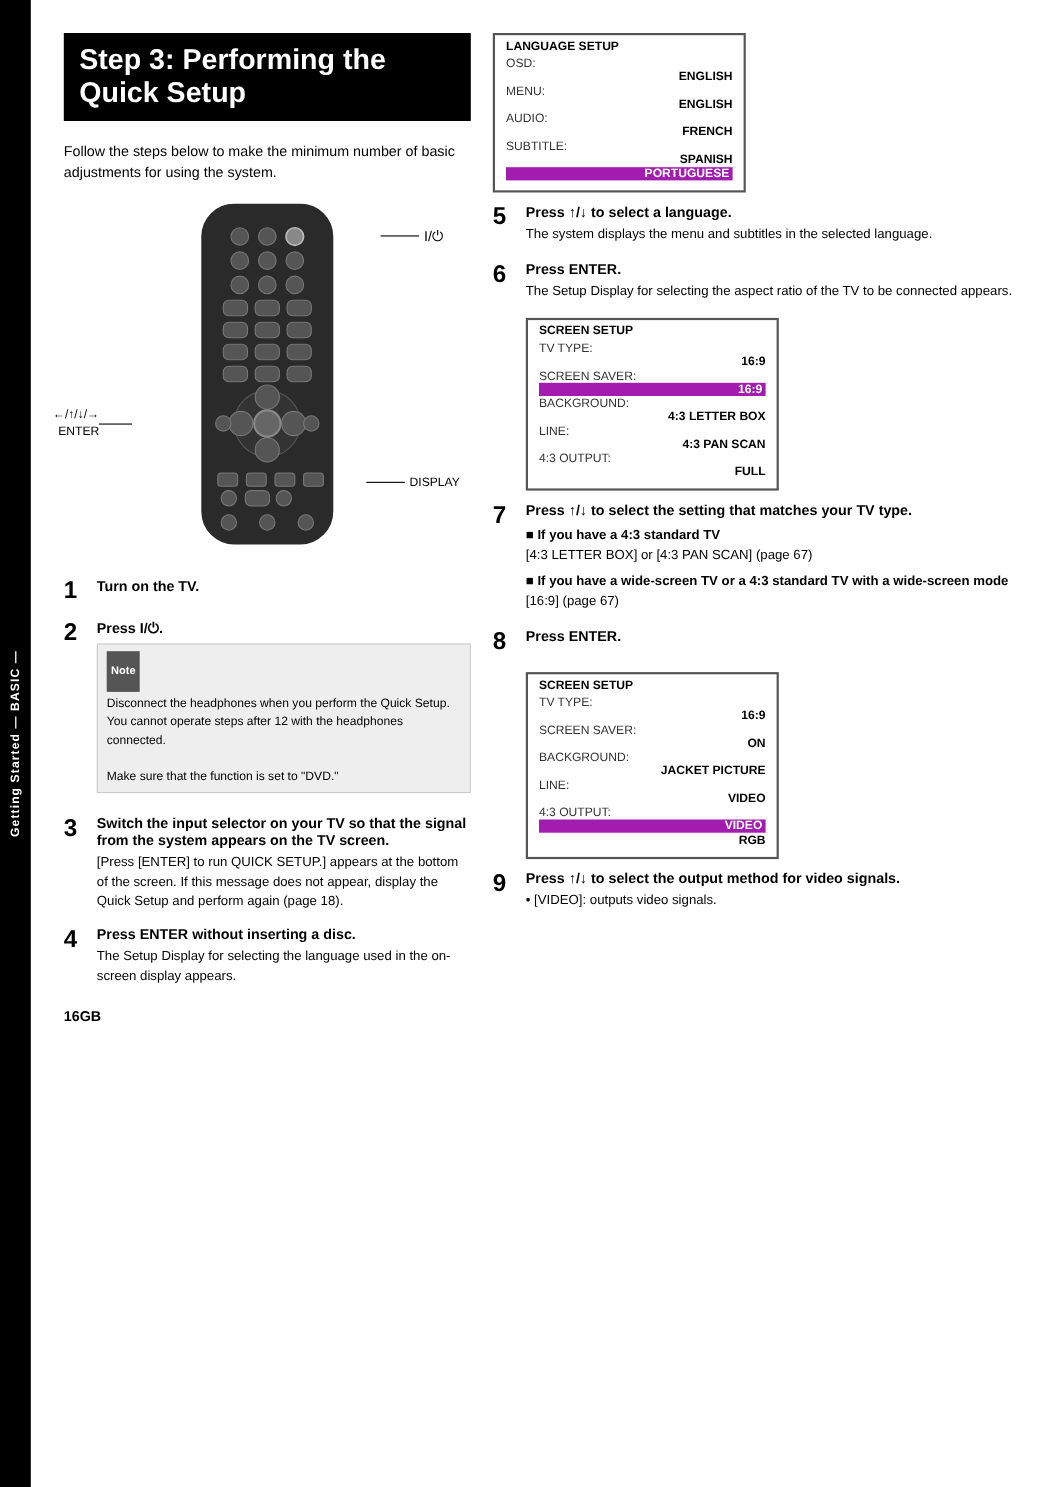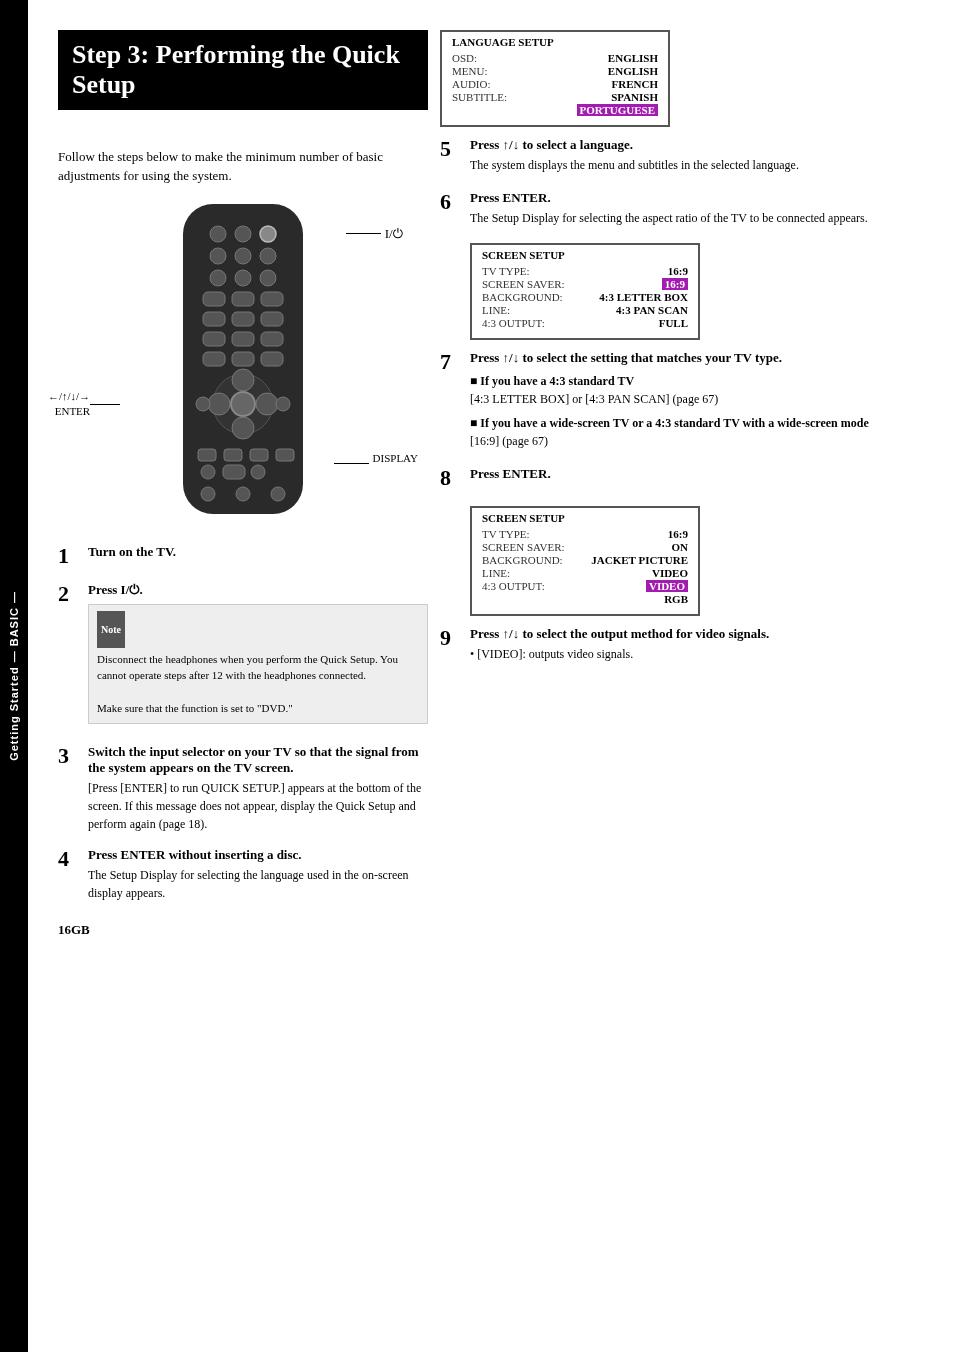--- a/index.html
+++ b/index.html
@@ -26,44 +26,42 @@
       font-weight: bold;
       writing-mode: vertical-rl;
       transform: rotate(180deg);
       white-space: nowrap;
       letter-spacing: 1px;
     }
     .main-content {
       flex: 1;
       padding: 30px 20px 20px 30px;
       display: flex;
-      font-family: Liberation Serif, serif;
+      gap: 20px;
     }
     .left-col {
       flex: 0 0 370px;
     }
     .right-col {
       flex: 1;
-      margin-left: 12px;
     }
     h1 {
       font-size: 26px;
       font-weight: 900;
       line-height: 1.15;
       margin-bottom: 18px;
       background: #000;
       color: #fff;
       padding: 10px 14px;
       display: inline-block;
     }
     .intro-text {
       font-size: 13px;
       line-height: 1.5;
       margin-bottom: 18px;
-      margin-top: 19px;
     }
     
     .step {
       margin-bottom: 14px;
       display: flex;
       gap: 8px;
     }
     .step-num {
       font-size: 22px;
       font-weight: bold;
@@ -113,20 +111,21 @@
       font-size: 11px;
       font-weight: bold;
       margin-bottom: 4px;
       padding-left: 2px;
     }
     .setup-box-row {
       display: flex;
       justify-content: space-between;
       margin-bottom: 1px;
       padding: 0 2px;
+      flex-direction: column;
     }
     .setup-box-row .label {
       color: #333;
     }
     .setup-box-row .value {
       font-weight: bold;
       text-align: right;
     }
     .setup-box-row.selected .value {
       background: #a21caf;
@@ -225,21 +224,21 @@
           <div style="width:35px; height:1px; background:#000; margin-right:4px;"></div>
           <span>I/⏻</span>
         </div>
 
         <div style="position:absolute; top:185px; left:-85px; font-size:11px; text-align:right; line-height:1.4;">
           <span>←/↑/↓/→</span><br>
           <span>ENTER</span>
           <div style="position:absolute; right:-30px; top:50%; width:30px; height:1px; background:#000;"></div>
         </div>
 
-        <div style="position:absolute; bottom:60px; right:-65px; font-size:11px; display:flex; align-items:flex-end;">
+        <div style="position:absolute; bottom:60px; right:-65px; font-size:11px; display:flex; align-items:center;">
           <div style="width:35px; height:1px; background:#000; margin-right:4px;"></div>
           <span>DISPLAY</span>
         </div>
       </div>
     </div>
 
     
     <div class="step">
       <span class="step-num">1</span>
       <div class="step-content">

